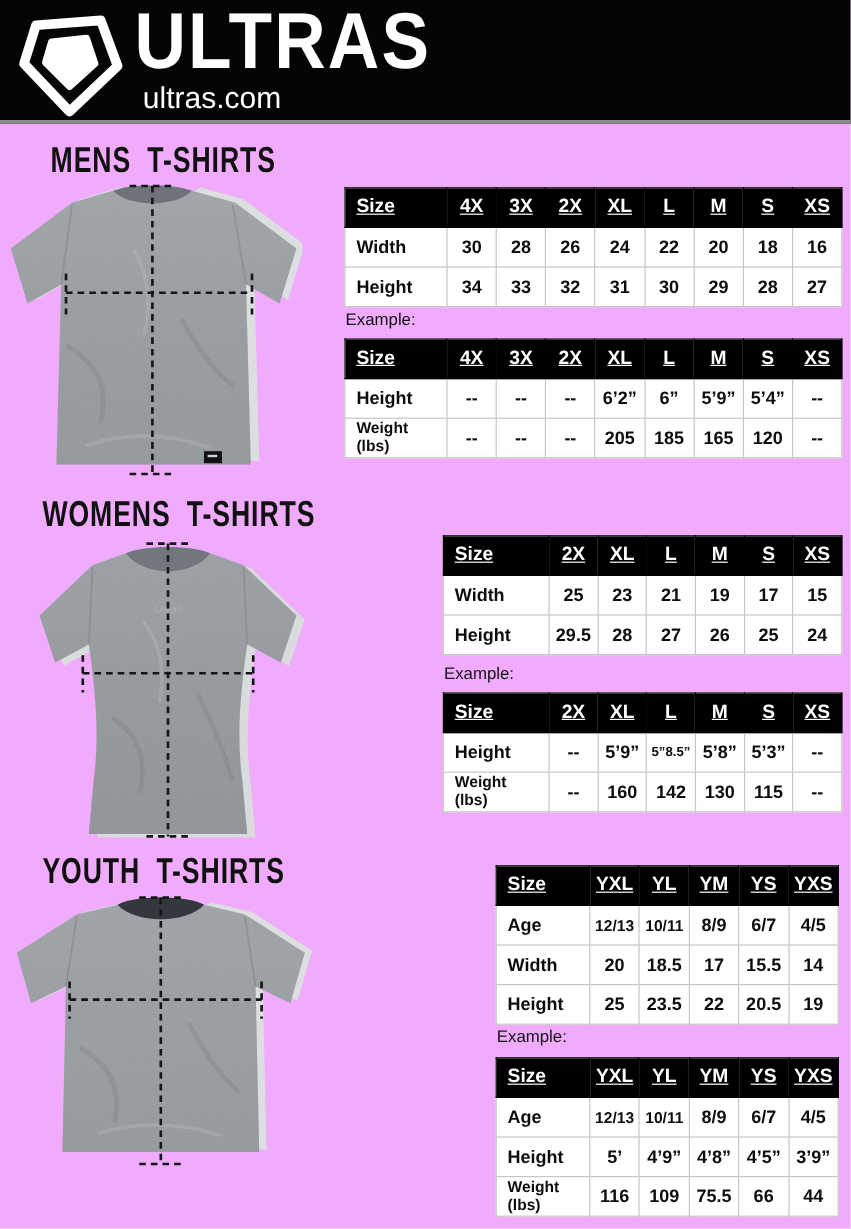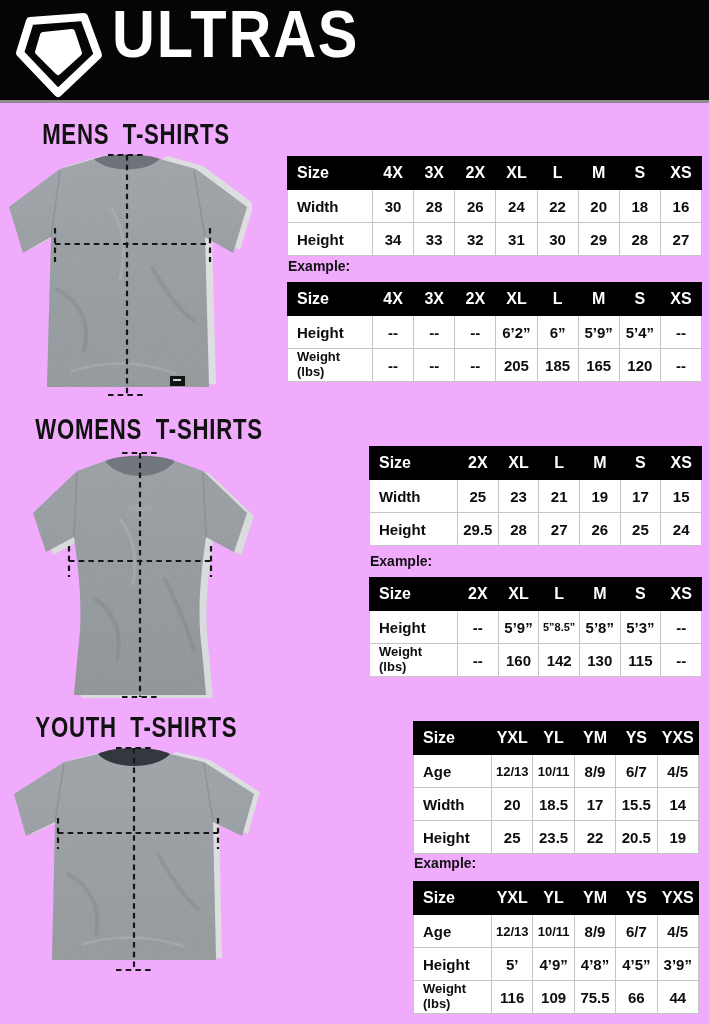--- a/index.html
+++ b/index.html
@@ -14,27 +14,27 @@
          letter-spacing:2px;transform:scaleX(.9);transform-origin:left top;white-space:nowrap;}
   .site{position:absolute;left:119px;top:68px;font-size:25px;color:#fff;white-space:nowrap;}
 
   
   .sec-title{position:absolute;left:0;width:272px;margin:0;text-align:center;
              font-size:30px;font-weight:bold;letter-spacing:1px;word-spacing:9px;
              transform:scaleX(.74);white-space:nowrap;}
   .t-mens{top:117px;} .t-womens{top:412px;} .t-youth{top:710px;}
 
   
-  .ex-label{position:absolute;font-size:14px;font-weight:bold;}
+  .ex-label{position:absolute;font-size:14px;font-weight:normal;}
 
   
   table.sz{position:absolute;border-collapse:collapse;table-layout:fixed;background:#fff;}
   table.sz th,table.sz td{border:1px solid #c6c6c6;vertical-align:middle;padding:0;}
   table.sz thead th{background:#000;color:#fff;border-color:#000;height:32px;
-                    font-size:16px;font-weight:bold;text-align:center;}
+                    font-size:16px;font-weight:bold;text-align:center;text-decoration:underline;}
   table.sz td{height:32px;font-size:15px;font-weight:bold;text-align:center;color:#0d0d0d;}
   table.sz .lbl{text-align:left;padding-left:9px;}
   table.sz td.two{font-size:13px;line-height:1.15;white-space:pre-line;}
   table.sz td.md{font-size:13px;text-align:center;}
   table.sz td.sm{font-size:11px;}
 
   
   .shirt{position:absolute;}
   .meas{stroke:#161616;stroke-width:2.2;stroke-dasharray:5.5 4.2;fill:none;}
   .wr{fill:none;stroke:#6e7478;stroke-width:4;stroke-linecap:round;opacity:.22;}
@@ -45,20 +45,21 @@
 <body>
 
 <div class="page">
 
   <div class="hdr">
     <svg class="logo" width="92" height="94" viewBox="0 0 92 94">
       <polygon points="16,16 70,12 84,50 44,88 6,48" fill="none" stroke="#fff" stroke-width="8" stroke-linejoin="round"></polygon>
       <polygon points="29,30 58,27 65,48 44,67 24,47" fill="#fff" stroke="#fff" stroke-width="6" stroke-linejoin="round"></polygon>
     </svg>
     <div class="brand">ULTRAS</div>
+    <div class="site">ultras.com</div>
   </div>
 
   <h2 class="sec-title t-mens">MENS T-SHIRTS</h2>
 
   <svg class="shirt" style="left:2px;top:149px;" width="250" height="250" viewBox="0 0 250 250">
     <defs>
       <linearGradient id="gm" x1="0" y1="0" x2="0" y2="1">
         <stop offset="0" stop-color="#949a9f"></stop>
           <stop offset=".5" stop-color="#8b9196"></stop>
           <stop offset="1" stop-color="#868c90"></stop>

